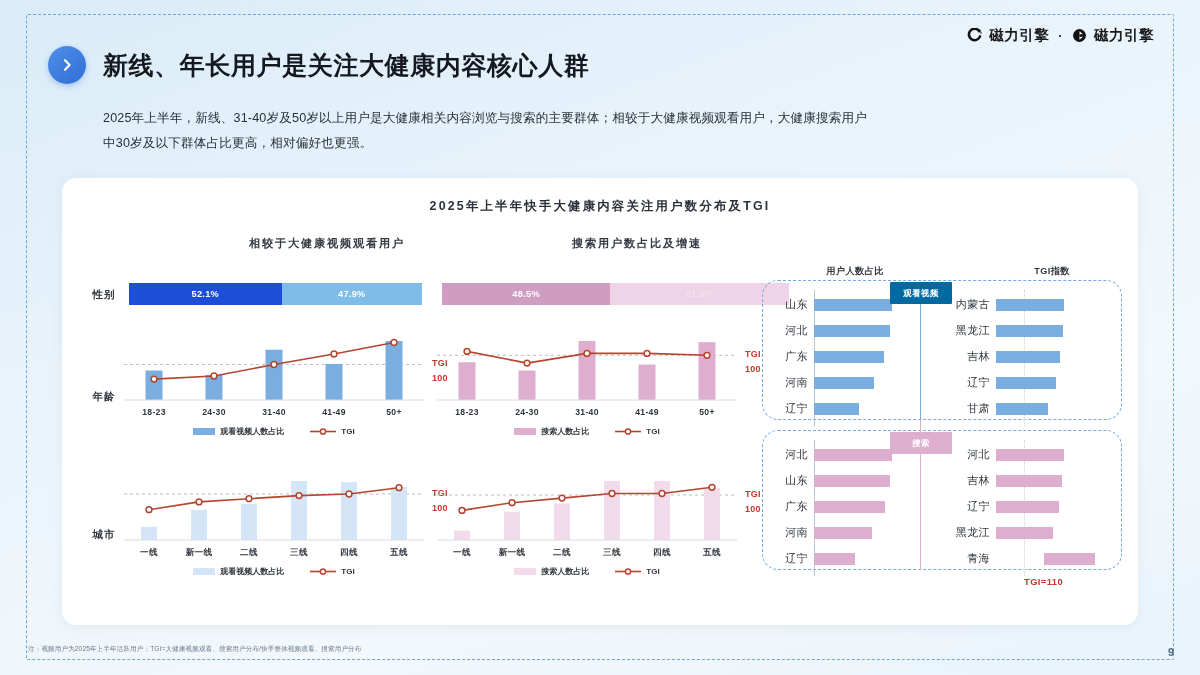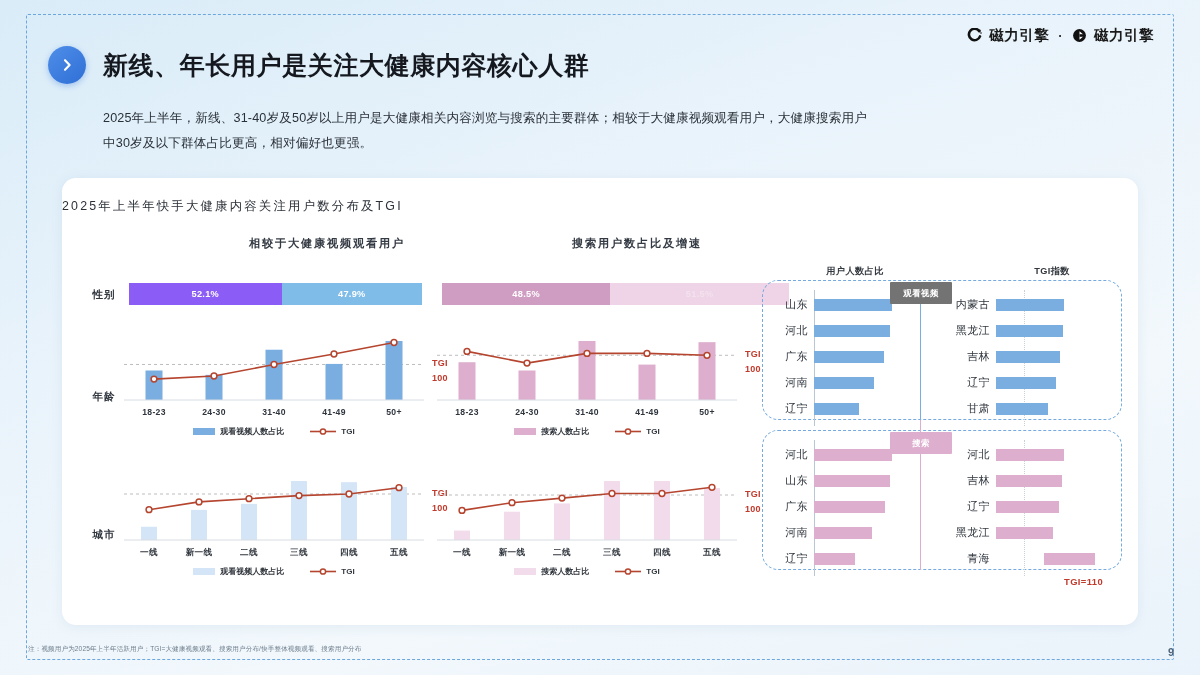--- a/index.html
+++ b/index.html
@@ -60,22 +60,22 @@
   
   .card {
     position: absolute; left: 62px; top: 178px;
     width: 1076px; height: 447px;
     background: #ffffff;
     border-radius: 14px;
     box-shadow: 0 2px 12px rgba(90,130,170,.10);
   }
   .card-title {
     position: absolute; left: 0; right: 0; top: 20px;
-    text-align: left;
-    font-size: 12.4px; font-weight: normal; color: #2c3139;
+    text-align: center;
+    font-size: 12.4px; font-weight: bold; color: #2c3139;
     letter-spacing: 2.2px;
   }
 
   
   .panel-head {
     position: absolute;
     font-size: 11.2px; font-weight: bold; color: #343a43;
     letter-spacing: 1.8px; text-align: center;
   }
   .ph-video  { left: 110px; top: 58px; width: 310px; }
@@ -209,21 +209,21 @@
   <div class="card-title">2025年上半年快手大健康内容关注用户数分布及TGI</div>
 
   <div class="panel-head ph-video">相较于大健康视频观看用户</div>
   <div class="panel-head ph-search">搜索用户数占比及增速</div>
 
   <div class="row-label rl-gender">性别</div>
   <div class="row-label rl-age">年龄</div>
   <div class="row-label rl-city">城市</div>
 
   <div class="gender-bar gb-video">
-    <div class="gseg" id="gv0" style="width: 52.1%; background: #8b5cf6;">52.1%</div>
+    <div class="gseg" id="gv0" style="width: 52.1%; background: #1d4ed8;">52.1%</div>
     <div class="gseg" id="gv1" style="width: 47.9%; background: rgb(127, 189, 232); color: rgb(255, 255, 255);">47.9%</div>
   </div>
   <div class="gender-bar gb-search">
     <div class="gseg" id="gs0" style="width: 48.5%; background: rgb(207, 157, 194); color: rgb(255, 255, 255);">48.5%</div>
     <div class="gseg" id="gs1" style="width: 51.5%; background: rgb(238, 212, 230); color: rgb(243, 226, 238);">51.5%</div>
   </div>
 
   <div class="chart" id="chart-age-video" style="left:62px;  top:150px; width:300px; height:105px;">
       <svg width="300" height="78">
         <line x1="0" y1="36.47619047619048" x2="300" y2="36.47619047619048" stroke="#bdbdbd" stroke-width="1" stroke-dasharray="3,3"></line>
@@ -481,23 +481,23 @@
       <div class="prov-row" style="left: 890px; top: 346px;">
         <div class="prov-name" style="width: 38px; text-align: right;">黑龙江</div>
         <div class="prov-bar" style="margin-left: 6px; width: 56.8358px; background: rgb(221, 174, 205);"></div>
       </div>
       <div class="prov-row" style="left: 890px; top: 372px; gap: 48px;">
         <div class="prov-name" style="width: 38px; text-align: right;">青海</div>
         <div class="prov-bar" style="margin-left: 6px; width: 50.7463px; background: rgb(221, 174, 205);"></div>
       </div>
     </div>
 
-  <div class="pill" id="tab-video" style="left: 828px; top: 104px; width: 62px; height: 22px; background: #737373;">观看视频</div>
+  <div class="pill" id="tab-video" style="left: 828px; top: 104px; width: 62px; height: 22px; background: #0369a1;">观看视频</div>
   <div class="pill" id="tab-search" style="left: 828px; top: 254px; width: 62px; height: 22px; background: rgb(221, 174, 205);">搜索</div>
 
   <div class="connector" id="conn-video" style="left: 858px; top: 126px; height: 116px; background: rgb(122, 174, 224);"></div>
   <div class="connector" id="conn-search" style="left: 858px; top: 242px; height: 150px; background: rgb(221, 174, 205);"></div>
 
-  <div class="tgi110" style="left:962px; top:398px;margin-left:40px;">TGI=110</div>
+  <div class="tgi110" style="left:962px; top:398px;">TGI=110</div>
 </div>
 
 <div class="footnote">注：视频用户为2025年上半年活跃用户；TGI=大健康视频观看、搜索用户分布/快手整体视频观看、搜索用户分布</div>
 <div class="pagenum">9</div>
 
 </body></html>

